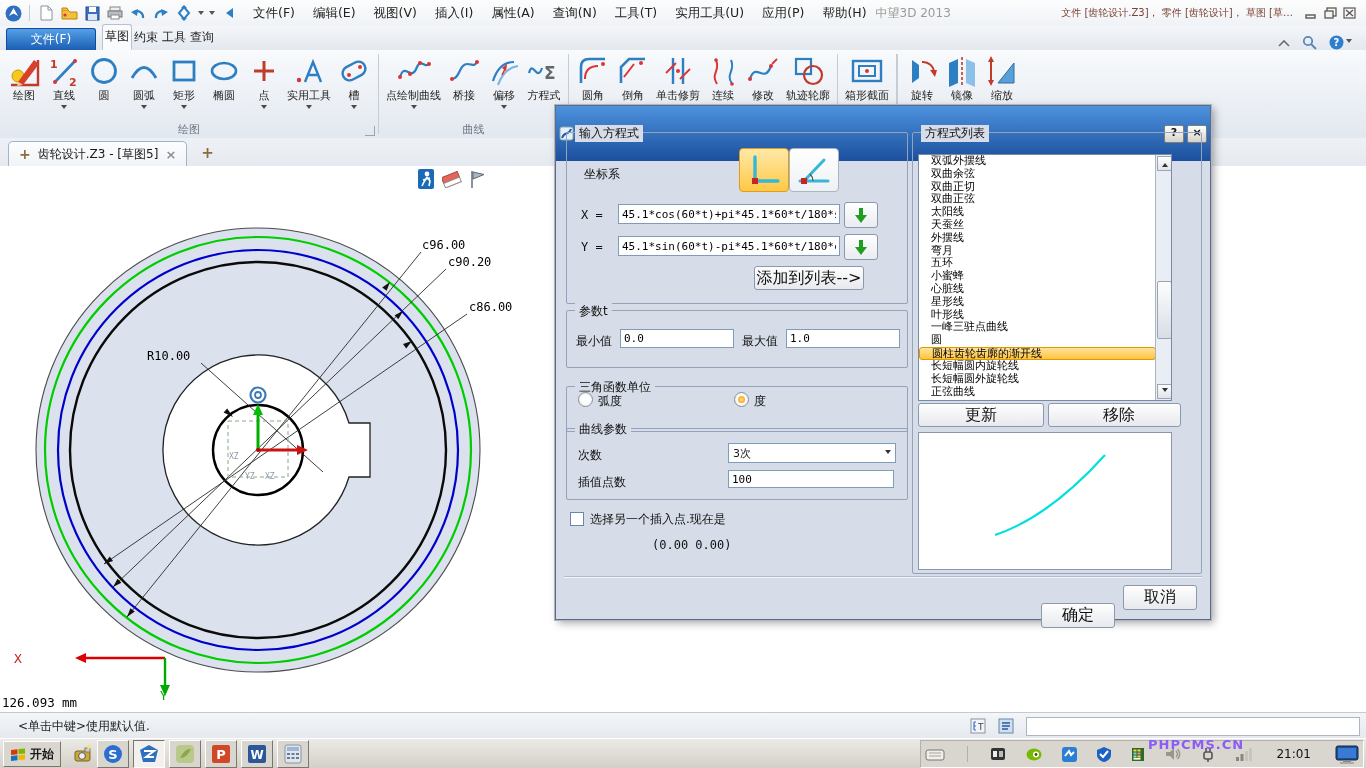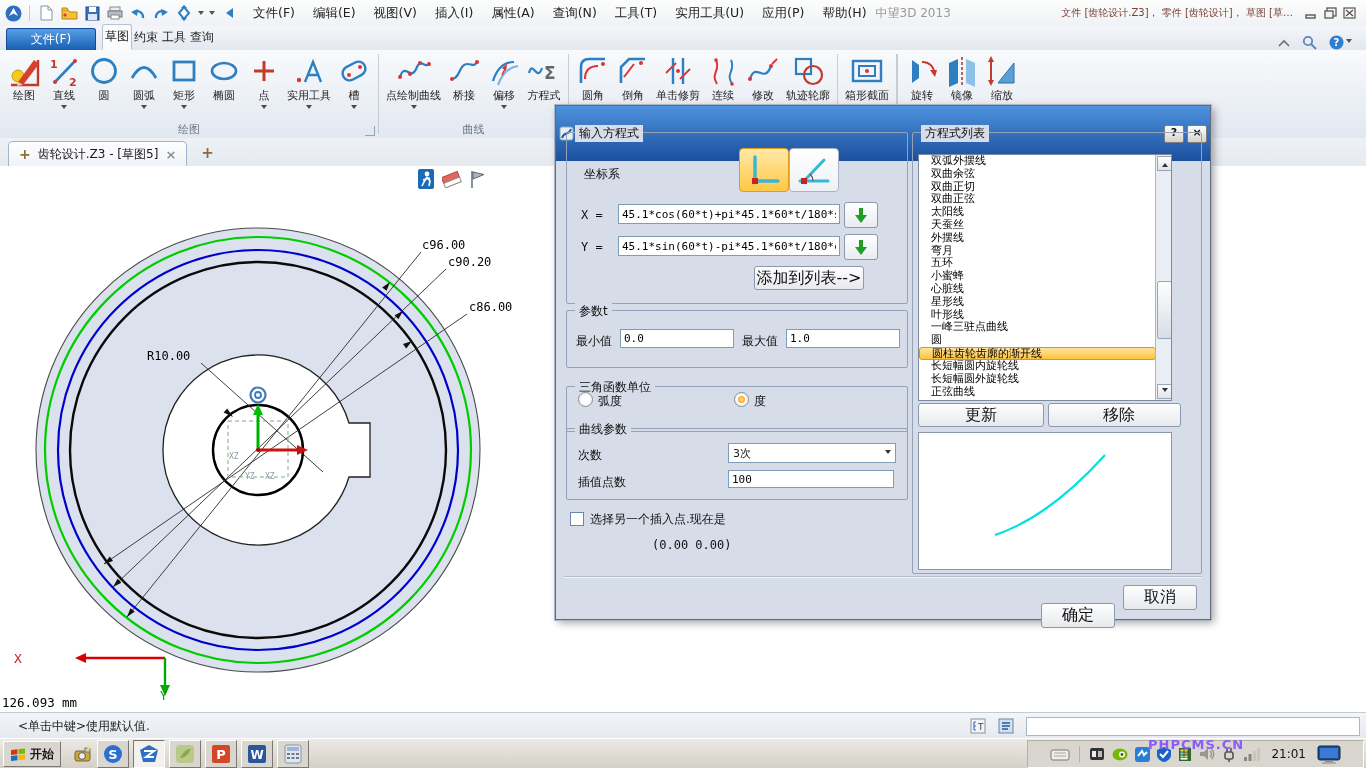--- a/index.html
+++ b/index.html
@@ -57,21 +57,21 @@
   .statright{margin-left:auto;display:flex;align-items:center;gap:12px;padding-right:6px;}
   .statinput{width:332px;height:17px;background:#fff;border:1px solid #aeb6c2;}
   
   .taskbar{left:0;top:738px;width:1366px;height:30px;background:linear-gradient(#eceae6,#d3cfc7);
            border-top:1px solid #fff;display:flex;align-items:center;}
   .tbtn{height:24px;display:flex;align-items:center;gap:4px;padding:0 6px;margin-left:3px;
         border:1px solid;border-color:#fff #7a766e #7a766e #fff;background:#d9d6cf;font-weight:bold;}
   .qlbtn{width:30px;height:26px;display:flex;align-items:center;justify-content:center;margin-left:4px;
          border:1px solid;border-color:#fff #7a766e #7a766e #fff;background:#d9d6cf;}
   .qlbtn.pressed{border-color:#7a766e #fff #fff #7a766e;background:#f2f1ee;}
-  .tray{margin-left:auto;height:26px;display:flex;align-items:center;gap:7px;padding:0 22px;
+  .tray{margin-left:auto;height:26px;display:flex;align-items:center;gap:20px;padding:0 4px;
         border:1px solid;border-color:#b5b1a9 #fff #fff #b5b1a9;background:#d9d6cf;margin-right:2px;}
   .clock{font-size:12px;color:#111;padding:0 4px;}
   .wmark{position:absolute;left:1148px;top:737px;color:#8b5cf6;font-size:13px;font-weight:bold;
          letter-spacing:1px;pointer-events:none;}
   
   .dialog{left:555px;top:105px;width:654px;height:513px;background:#d7dde8;z-index:10;
           border:1px solid #5f6b80;outline:1px solid #aeb6c4;box-shadow:3px 3px 8px rgba(0,0,0,.35);}
   .dtitle{height:27px;background:linear-gradient(#4d92dd,#1b4f9d);display:flex;align-items:center;
           color:#fff;font-weight:bold;padding:14px 3px;font-size:12.5px;}
   .dtbtn{width:18px;height:16px;background:linear-gradient(#fefefe,#d6d2ca);border:1px solid #7e7e7e;

